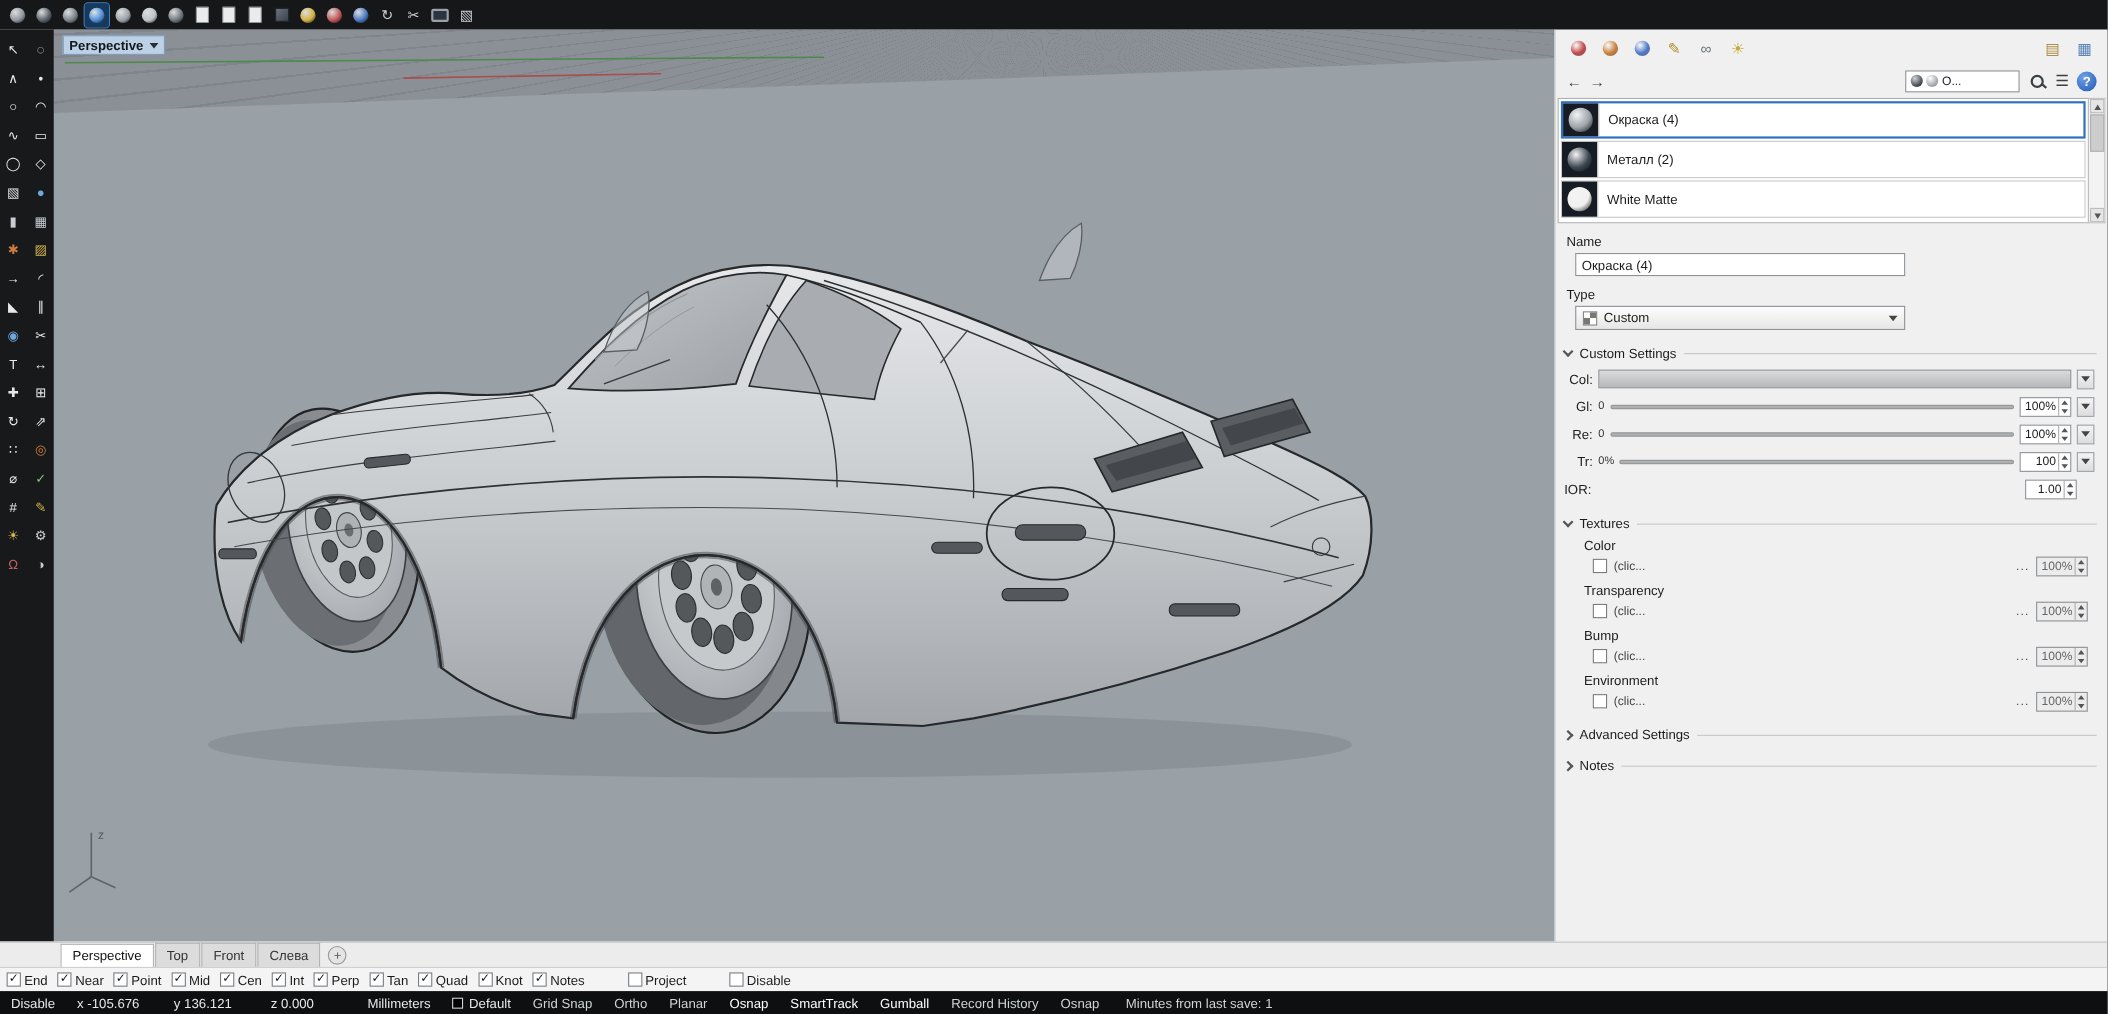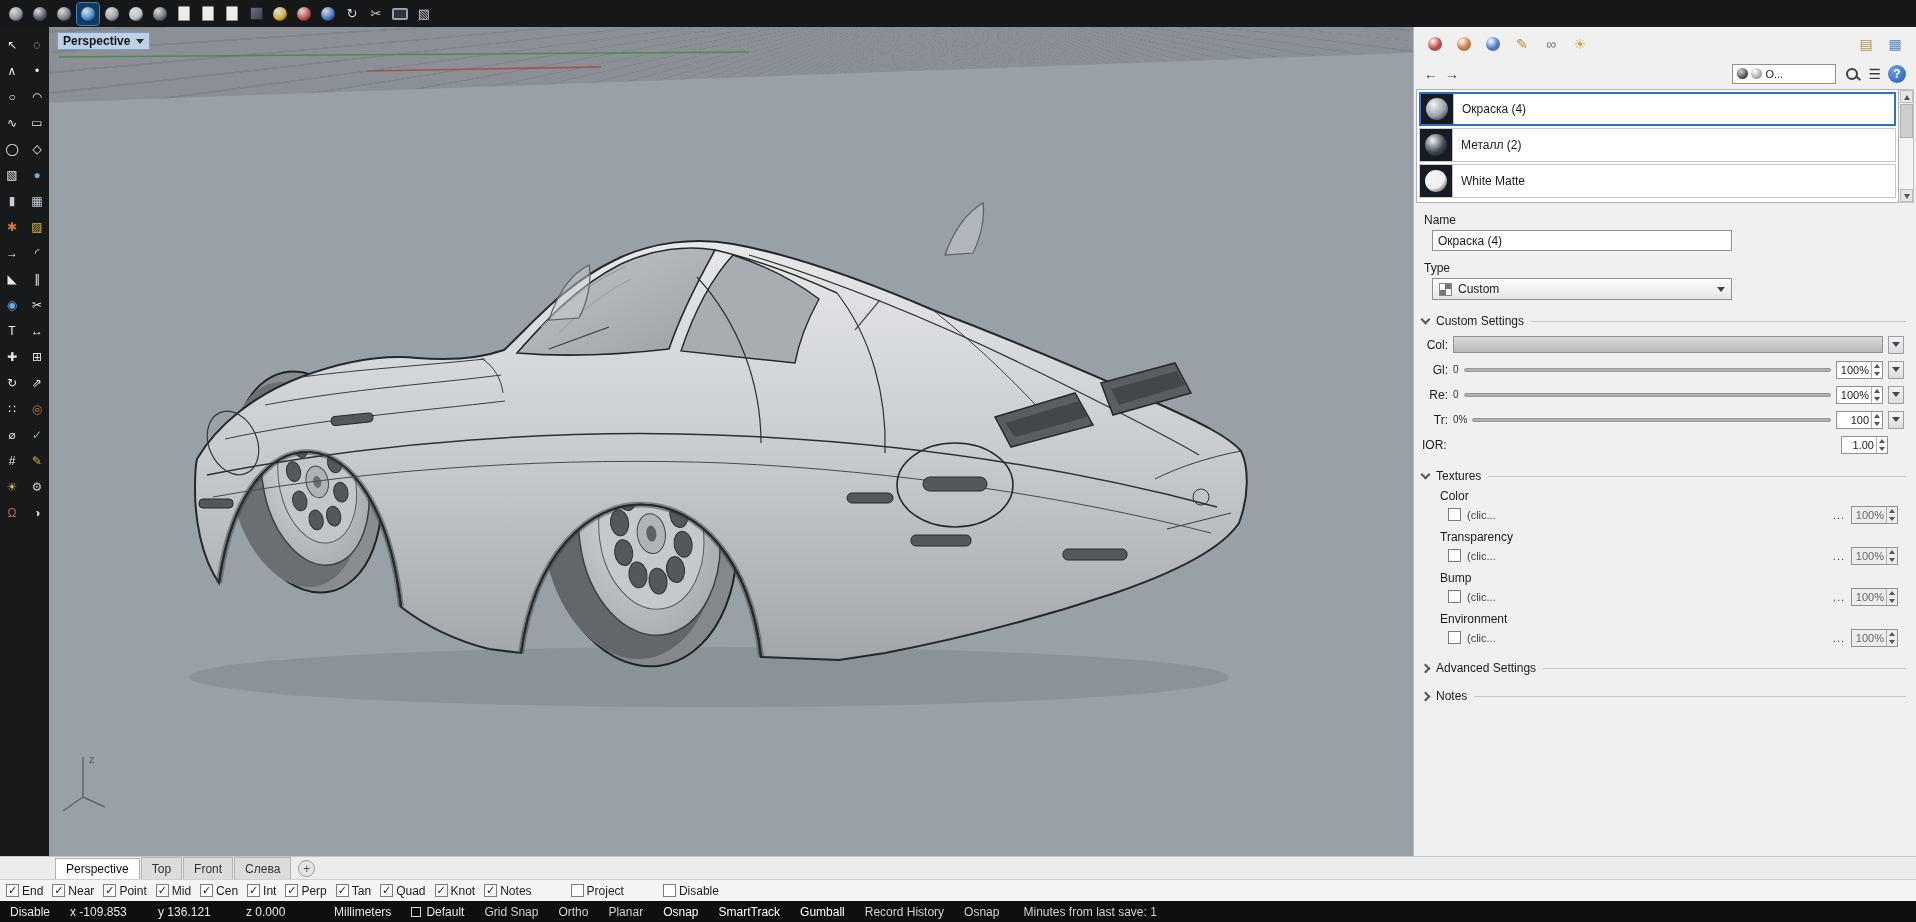--- a/index.html
+++ b/index.html
@@ -771,21 +771,21 @@
       </span>
 
       <span class="os-item" data-gap="true">
         <span class="cb" data-checked="false"></span>
         <span class="os-label">Disable</span>
       </span>
     </div>
 
   <div id="status-bar">
     <span class="sb-cell">Disable</span>
-    <span class="sb-cell coord">x -109.853</span>
+    <span class="sb-cell coord">x -105.676</span>
     <span class="sb-cell coord">y 136.121</span>
     <span class="sb-cell coord">z 0.000</span>
     <span class="sb-cell">Millimeters</span>
     <span class="sb-cell">
       <span class="chip"></span><span>Default</span>
     </span>
     <div class="panes">
 
         <span class="pane" data-active="false">Grid Snap</span>
 

